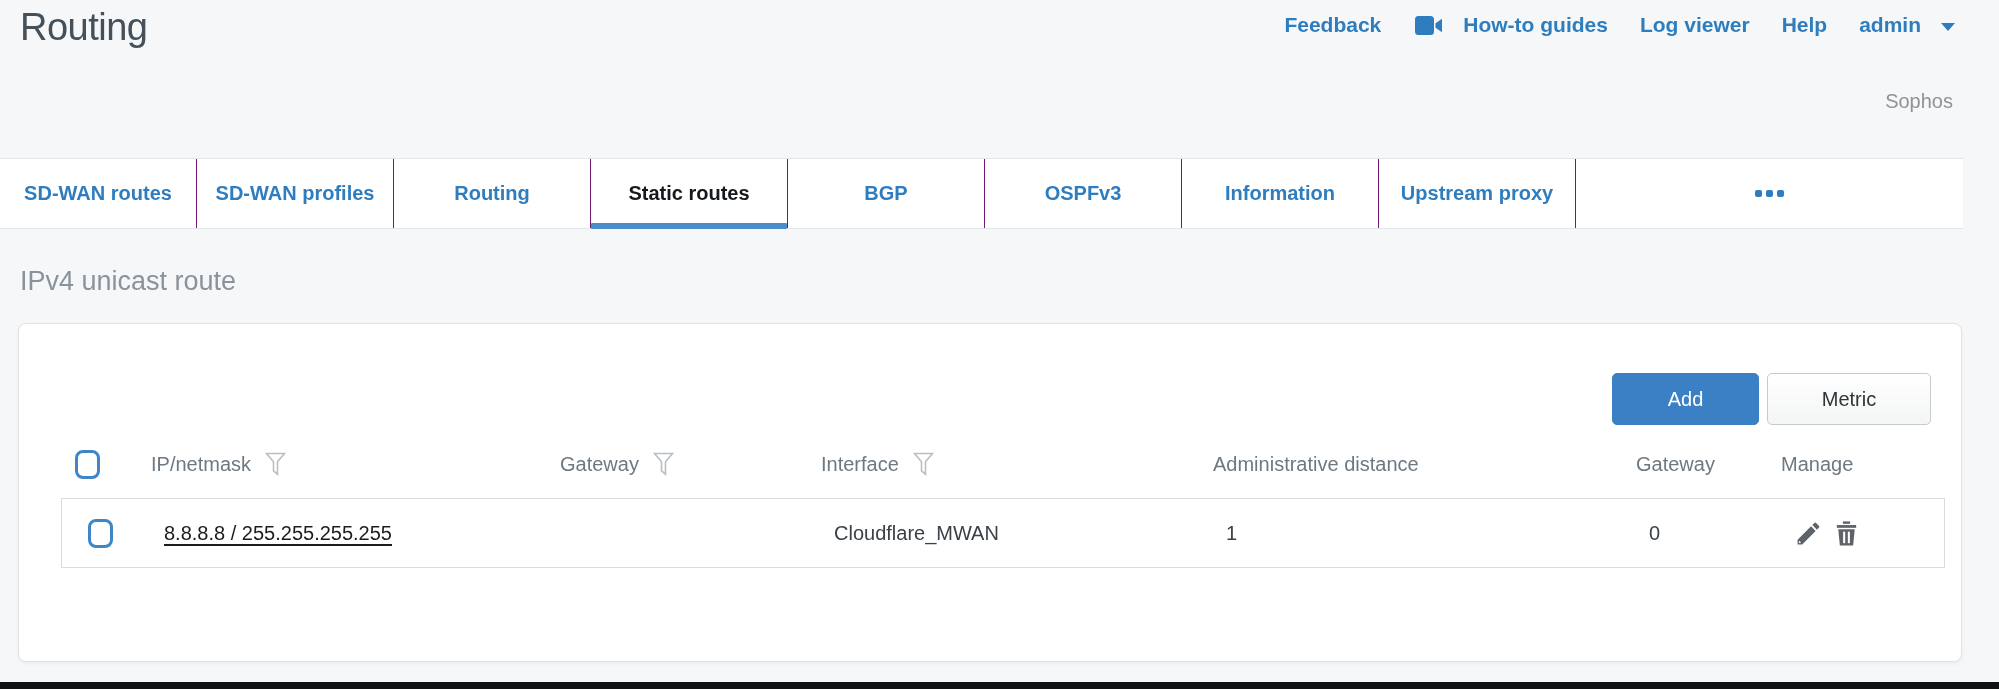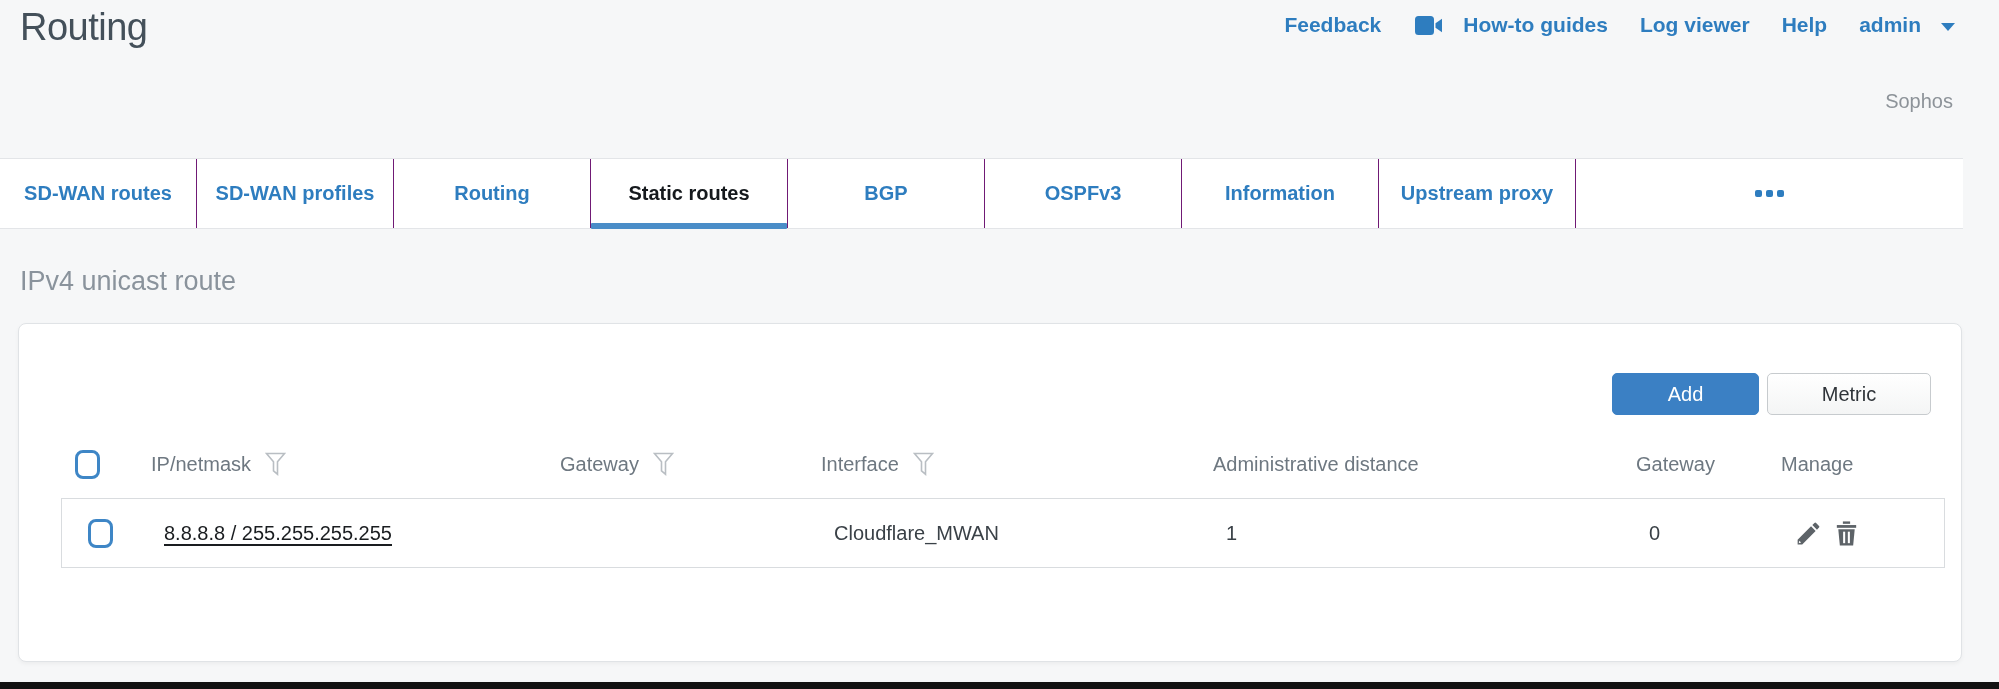--- a/index.html
+++ b/index.html
@@ -31,21 +31,21 @@
   .tab-more { flex:1; display:flex; align-items:center; justify-content:center; gap:4px; cursor:pointer; }
   .tab-more i { width:7px; height:7px; background:#2e7dbf; border-radius:2px; display:block; }
 
   
   .section-title { position:absolute; left:20px; top:266px; font-size:27px; color:#8a939c; font-weight:400; }
 
   .card { position:absolute; left:18px; top:323px; width:1944px; height:339px; background:#ffffff;
           border:1px solid #e0e3e6; border-radius:8px; box-shadow:0 2px 4px rgba(0,0,0,0.045); }
 
   .toolbar { position:absolute; top:49px; right:30px; display:flex; gap:8px; }
-  .btn { height:42px; font-size:20px; border-radius:5px; cursor:pointer;
+  .btn { height:52px; font-size:20px; border-radius:5px; cursor:pointer;
          display:flex; align-items:center; justify-content:center; font-family:inherit; }
   .btn-add { width:147px; background:#3b80c4; border:1px solid #3b80c4; color:#ffffff; }
   .btn-delete { width:164px; background:linear-gradient(#ffffff,#f4f5f5); border:1px solid #c7cbce; color:#2f3439; }
 
   
   .grid { display:grid; grid-template-columns:72px 409px 261px 392px 423px 145px 1fr; align-items:center; }
   .thead { position:absolute; top:113px; left:30px; width:1884px; height:55px;
            color:#6e7881; font-size:20px;text-align:center; }
   .cell { padding-left:30px; display:flex; align-items:center; gap:14px; }
   .cell-check { padding-left:26px; }

